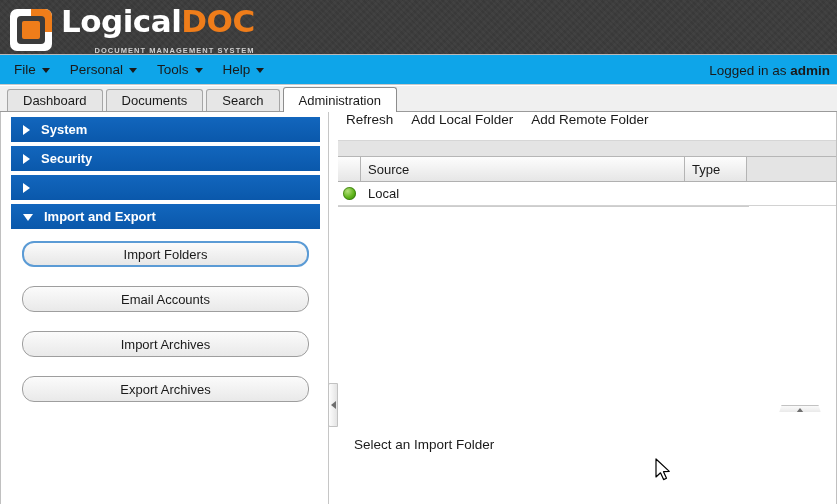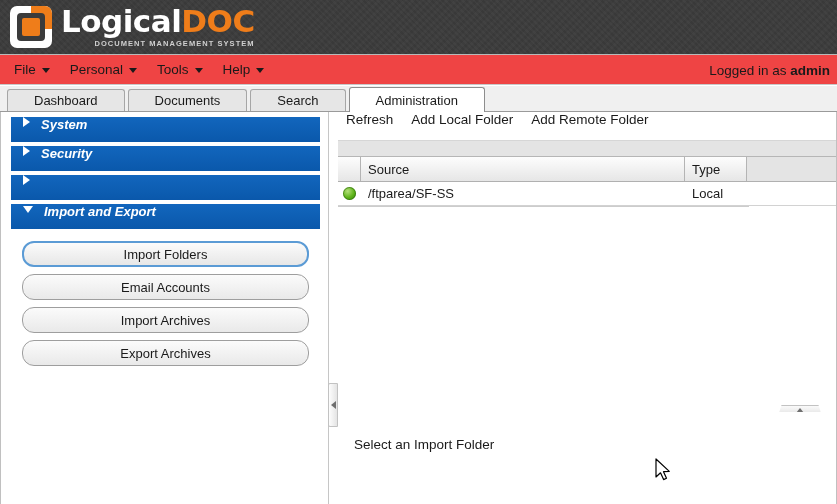--- a/index.html
+++ b/index.html
@@ -59,31 +59,31 @@
     border-radius: 2px;
   }
   .logo-text { display: flex; flex-direction: column; line-height: 1; }
   .logo-title {
     font-size: 31px; font-weight: bold; letter-spacing: -0.5px;
     font-family: "DejaVu Sans", sans-serif;
   }
   .logo-title .w1 { color: #ffffff; }
   .logo-title .w2 { color: #ef7d1a; }
   .logo-sub {
-    margin-top: 3px;
+    margin-top: 10px;
     font-size: 7.5px; letter-spacing: 1.05px;
     color: #cfcfcf; font-weight: bold;
     text-align: right;
   }
 
   
   .menubar {
     position: absolute; left: 0; top: 55px;
     width: 837px; height: 30px;
-    background: #ef4444;
+    background: #0ea5e9;
     border-bottom: 1px solid #c8c8c8;
     display: flex; align-items: center;
   }
   .menu-item {
     display: flex; align-items: center; gap: 6px;
     padding: 2px 10px;
     font-size: 13.5px; color: #1a1a1a;
     cursor: default;
   }
   .menu-item:first-child { margin-left: 4px; }
@@ -107,21 +107,21 @@
     position: absolute; left: 0; top: 86px;
     width: 837px; height: 26px;
     background: #f0f0f0;
     border-bottom: 1px solid #9a9a9a;
     display: flex; align-items: flex-end;
     padding-left: 7px;
   }
   .tab {
     position: relative;
     height: 22px;
-    padding: 0 26px;
+    padding: 0 15px;
     margin-right: 3px;
     display: flex; align-items: center;
     font-size: 13px; color: #1a1a1a;
     background: #e6e6e6;
     border: 1px solid #a6a6a6;
     border-bottom: none;
     border-top-left-radius: 3px;
     border-top-right-radius: 3px;
     cursor: default;
   }
@@ -151,25 +151,24 @@
     overflow: hidden;
   }
   .accordion-section {
     margin: 0 8px 4px 8px;
   }
   .accordion-header {
     height: 25px;
     background: #0b5fb5;
     background-image: linear-gradient(#1266bd, #0a58ab);
     color: #ffffff;
-    display: flex; align-items: flex-start;
+    display: flex; align-items: center;
     padding-left: 12px;
     font-size: 13px; font-weight: bold;
     cursor: default;
-    font-style: italic;
   }
   .accordion-section:first-child .accordion-header { margin-top: 5px; }
   .tri-right {
     width: 0; height: 0;
     border-top: 5px solid transparent;
     border-bottom: 5px solid transparent;
     border-left: 7px solid #ffffff;
     margin-right: 11px;
   }
   .tri-down {
@@ -180,21 +179,21 @@
     margin-right: 11px; margin-top: 2px;
   }
   .btn-list {
     margin: 12px 8px 0 8px;
     padding: 0 11px;
   }
   .panel-btn {
     display: block;
     width: 100%;
     height: 26px;
-    margin-bottom: 7px;
+    margin-bottom: 19px;
     background: linear-gradient(#fbfbfb, #e9e9e9);
     border: 1px solid #9e9e9e;
     border-radius: 12px;
     font-size: 13px; color: #1a1a1a;
     font-family: "Liberation Sans", sans-serif;
     cursor: default;
     text-align: center;
   }
   .panel-btn.selected {
     border: 2px solid #5b9bd5;
@@ -436,21 +435,20 @@
         <div class="gh-cell gh-icon"></div>
         <div class="gh-cell gh-src">Source</div>
         <div class="gh-cell gh-type">Type</div>
         <div class="gh-cell filler"></div>
       </div>
 
       <div class="grid-row">
         <div class="gr-icon">
           <span class="status-dot"></span>
         </div>
-        <div class="gr-src">/ftparea/SF-SS</div>
         <div class="gr-type">Local</div>
       </div>
       <div class="grid-bottom-edge"></div>
     </div>
 
     <div class="hsplit-handle">
       <span class="trap"></span>
       <span class="tri"></span>
     </div>
 

